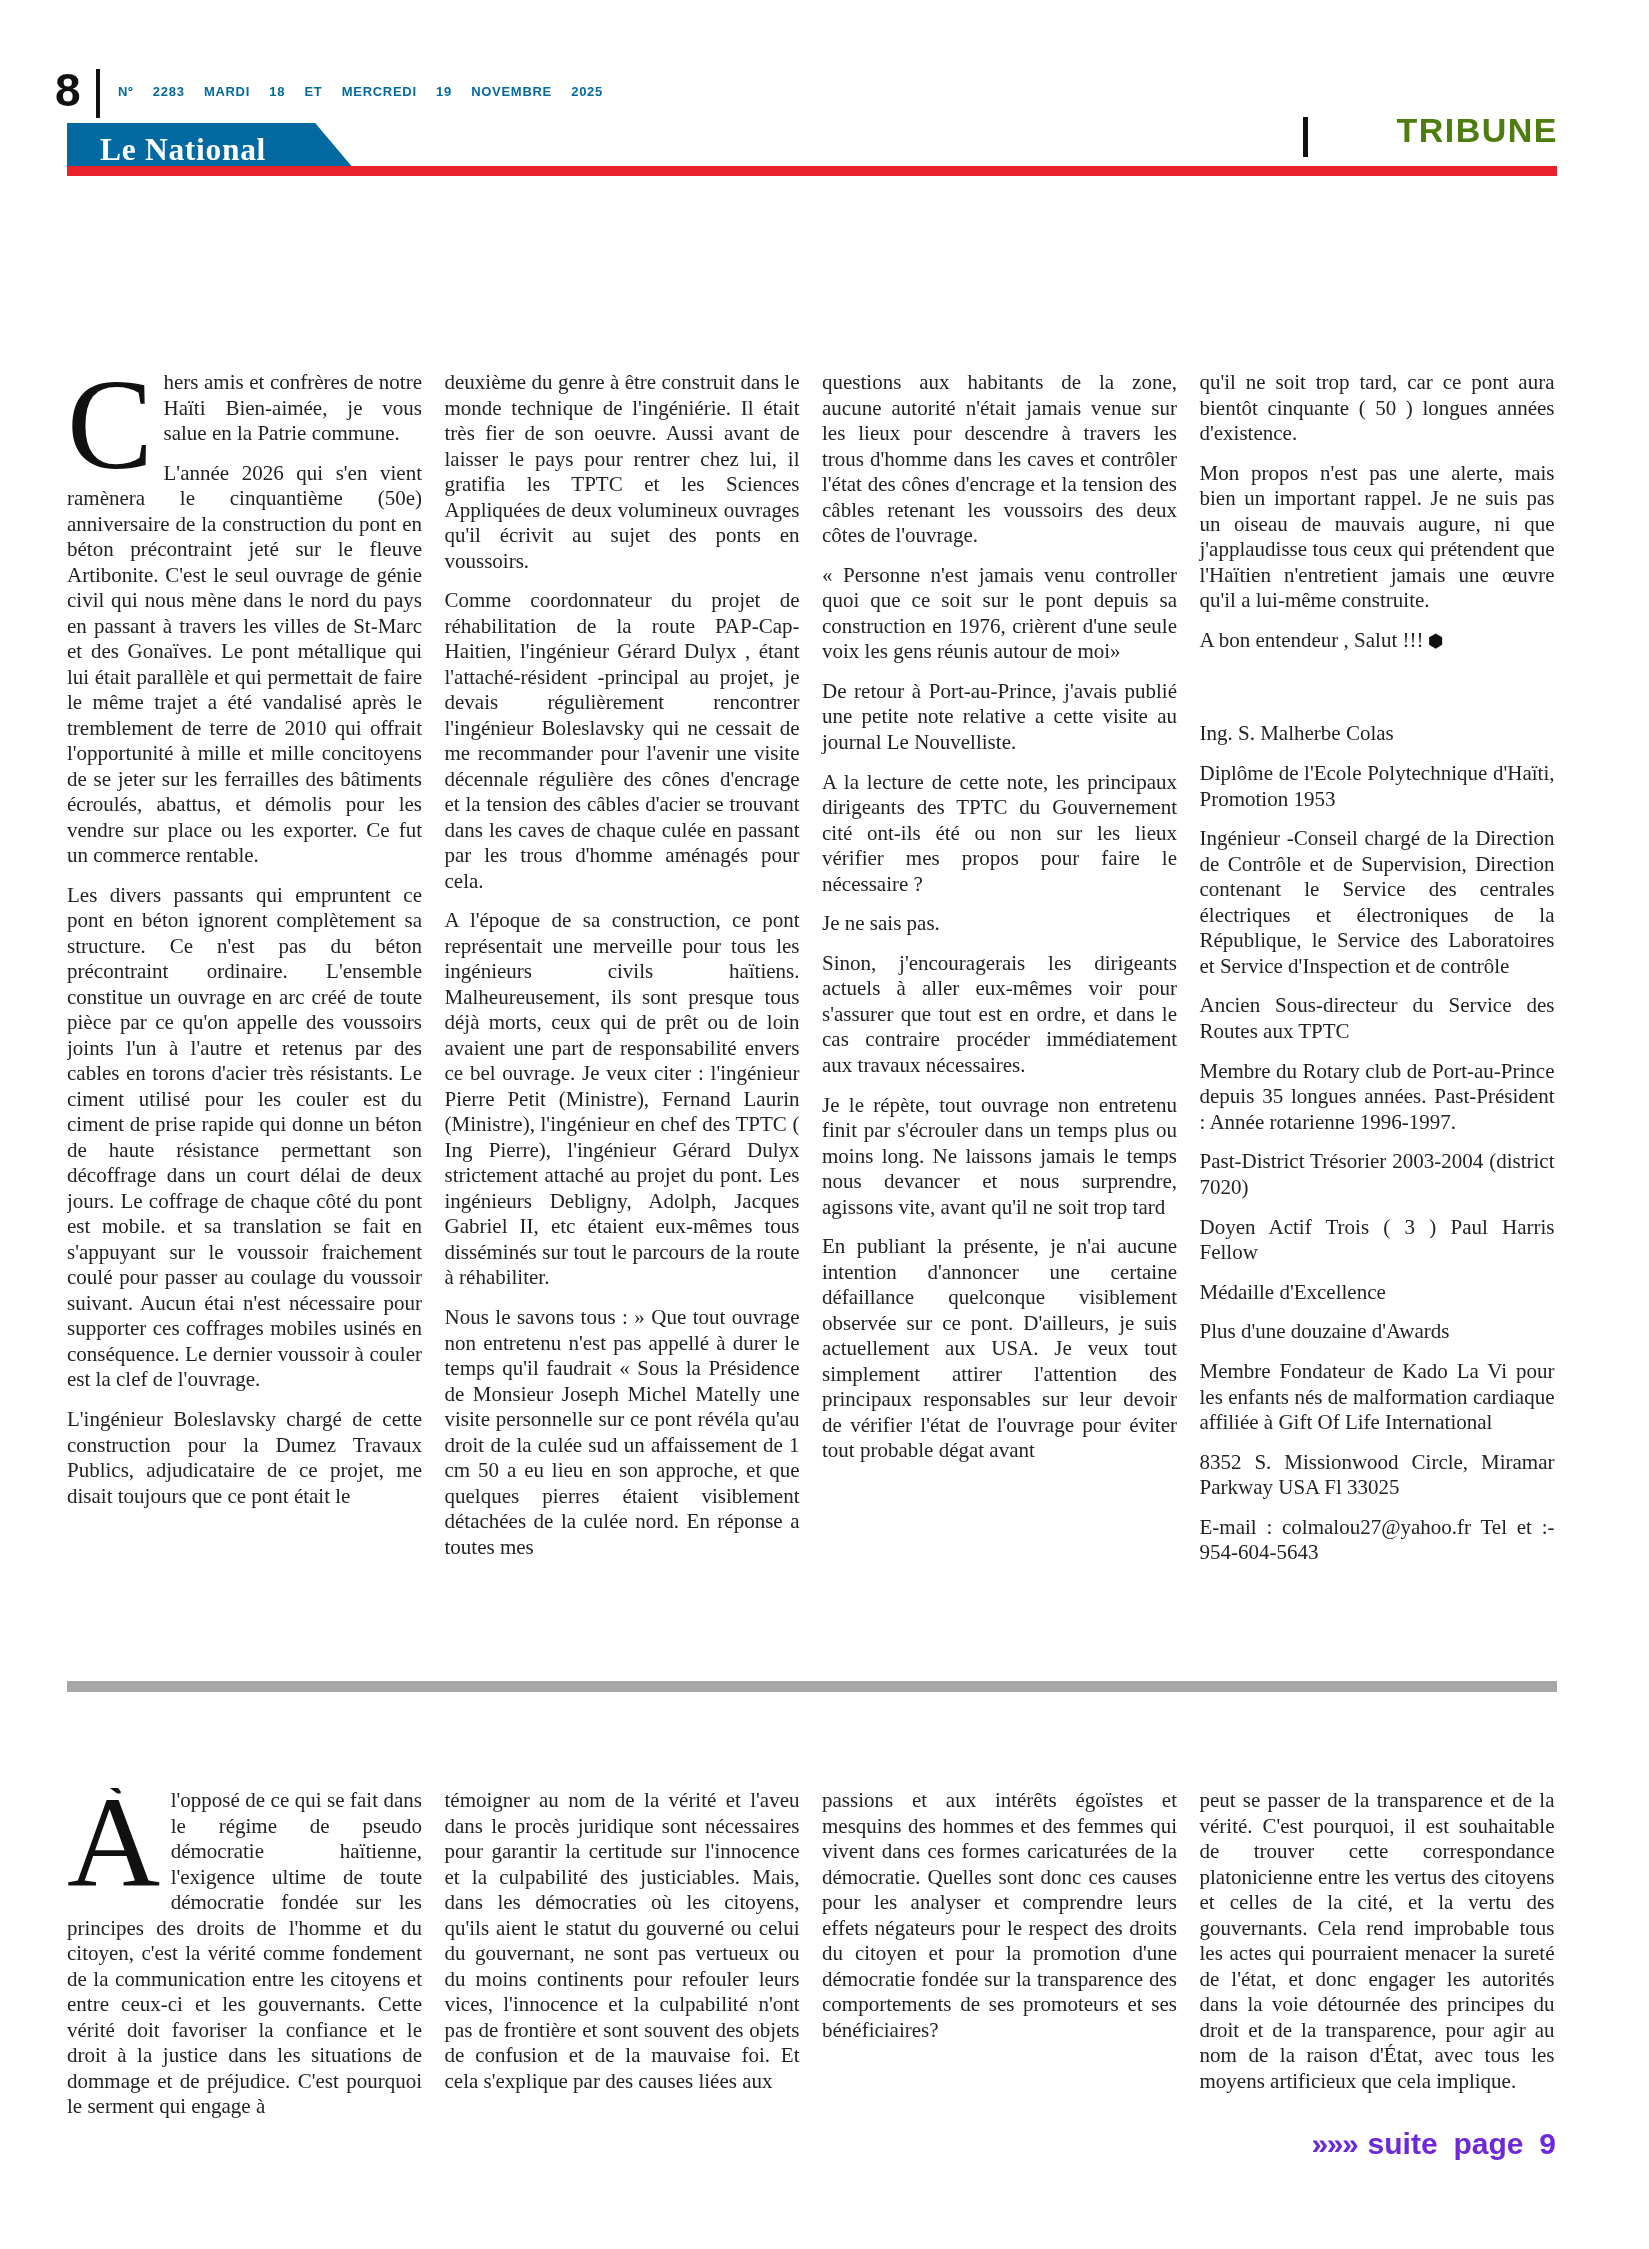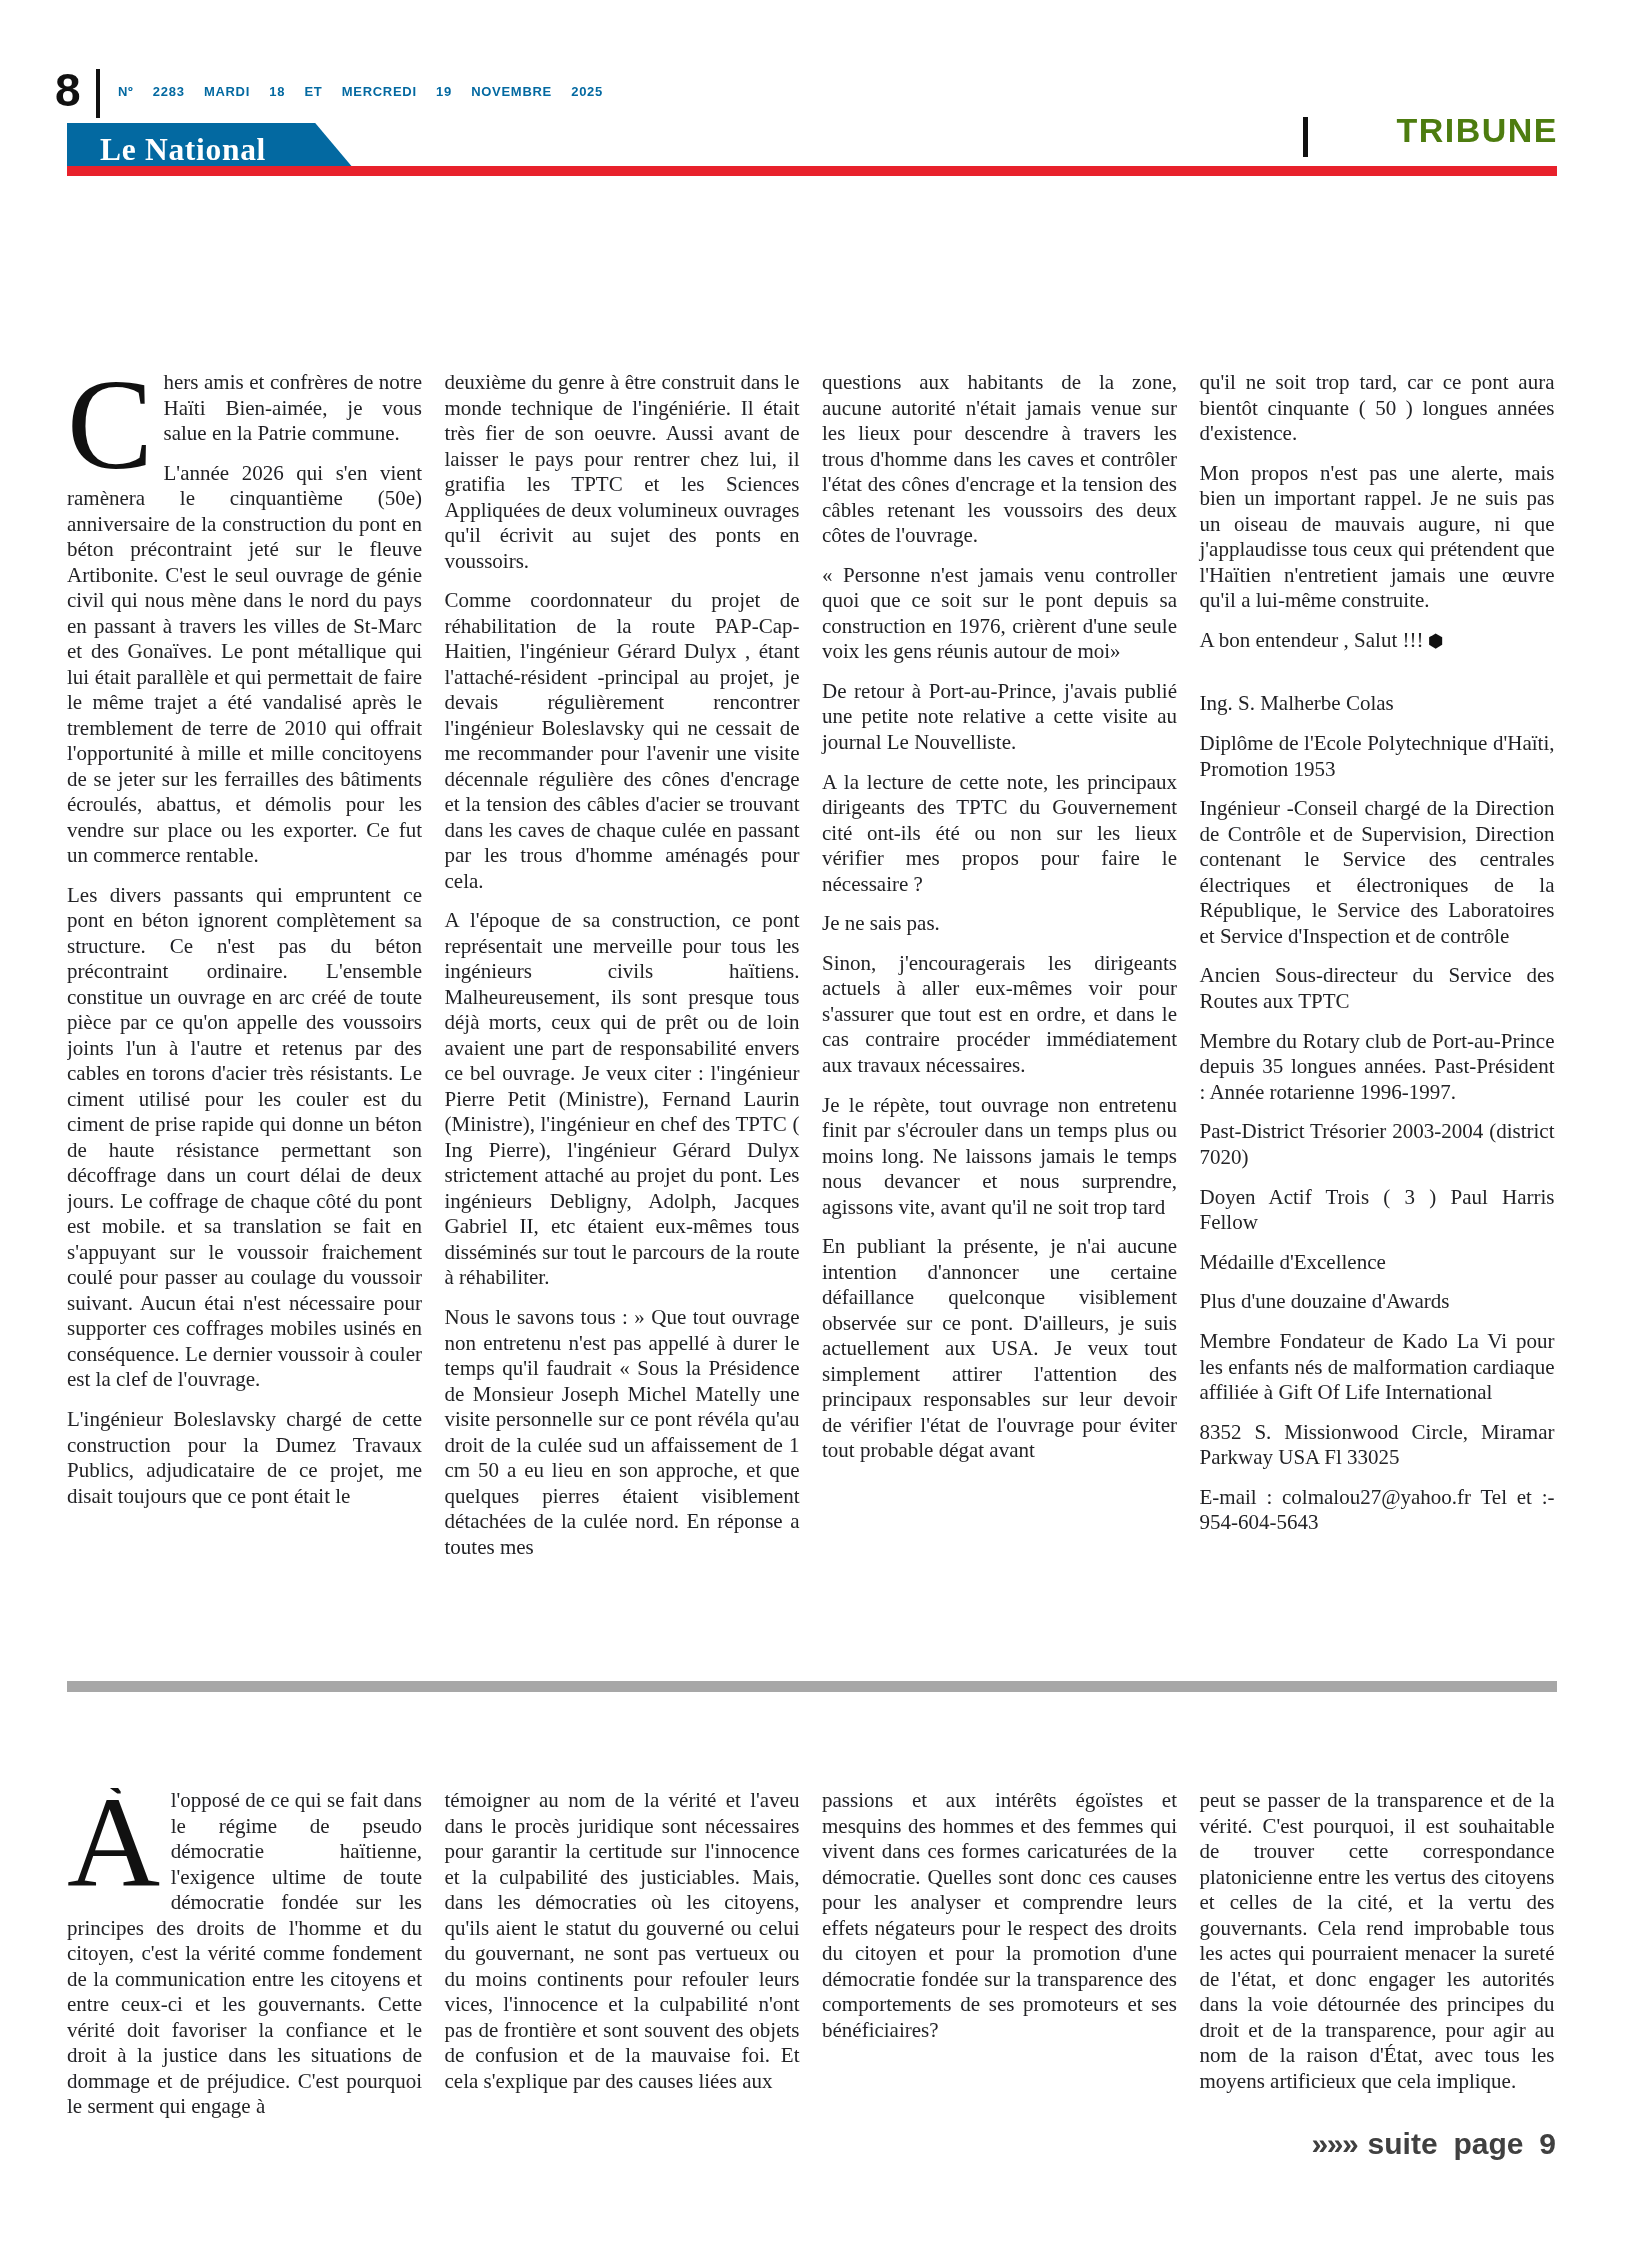--- a/index.html
+++ b/index.html
@@ -46,32 +46,32 @@
   .col{width:355px;flex:0 0 355px;}
   .col p{
     margin:0 0 14.2px 0;font-size:21px;line-height:25.5px;text-align:justify;
     color:#232326;
   }
   .dropcap{
     float:left;font-size:129px;line-height:100px;padding:4.5px 10.5px 0 0;color:#111;
     font-family:"Liberation Serif", serif;
   }
   .endmark{font-family:"DejaVu Sans", sans-serif;font-size:18px;margin-left:4.5px;color:#111;}
-  .sigblock{margin-top:38px;}
+  .sigblock{margin-top:68px;}
   
   .divider{position:absolute;left:67px;top:1681px;width:1490px;height:10.5px;background:#a7a7a7;}
   .headline-2{position:absolute;left:66px;top:1698px;width:1490px;}
   .headline-2 p{
     margin:0;font-weight:bold;font-size:63px;line-height:73px;color:#0d0d0d;
     white-space:nowrap;transform:scaleX(0.80);transform-origin:0 0;letter-spacing:-0.7px;
   }
   
   .continuation{
     position:absolute;right:94px;top:2127px;
-    font-family:"Liberation Sans", sans-serif;font-weight:bold;font-size:30px;color:#404040;
+    font-family:"Liberation Sans", sans-serif;font-weight:bold;font-size:30px;color:#6d28d9;
     cursor:pointer;word-spacing:7.5px;
   }
   .cont-arrows{margin-right:10.5px;letter-spacing:-1.5px;}
 </style>
 </head>
 <body>
 
 <div class="page">
 
   <div class="pageno">8</div>

